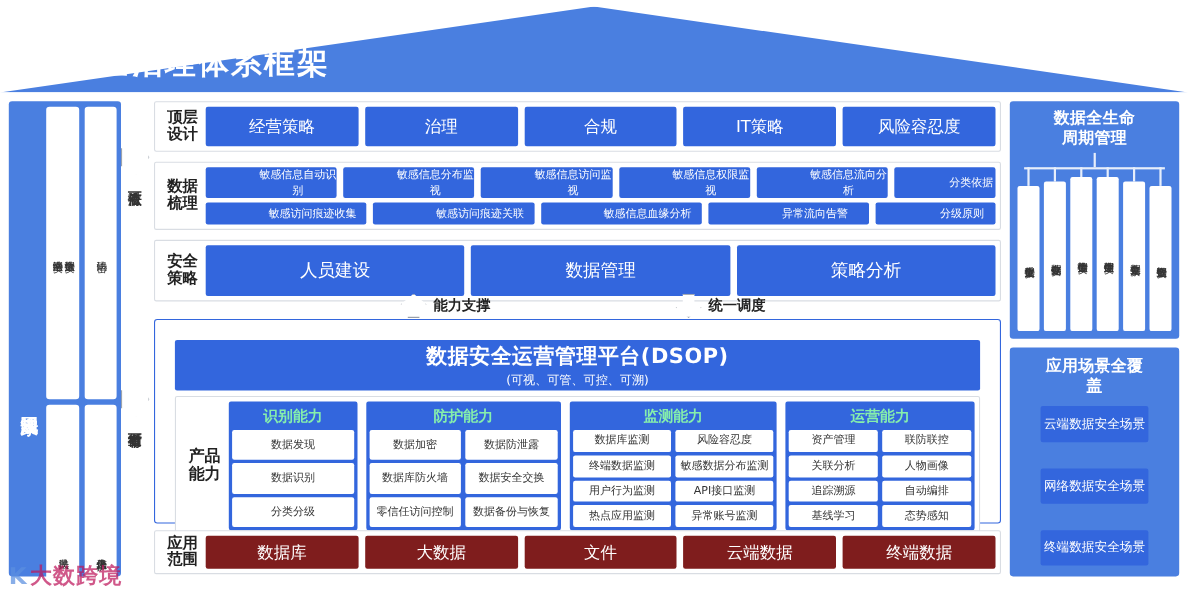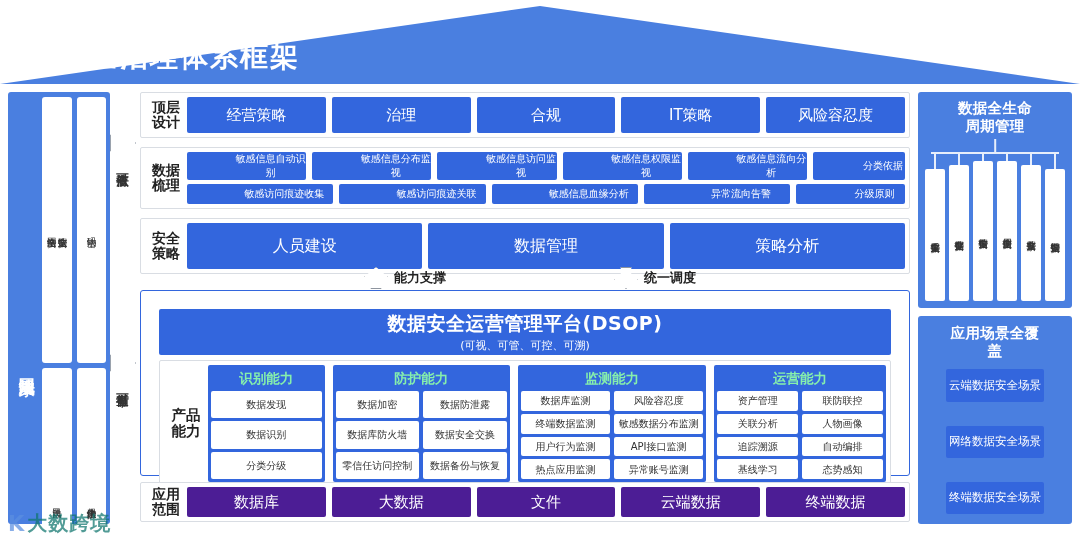--- a/index.html
+++ b/index.html
@@ -151,21 +151,21 @@
   .cap-cell {
     flex: 1; background: #ffffff; color: #333333; border-radius: 2px;
     display: flex; align-items: center; justify-content: center;
     font-size: 10px; text-align: center; line-height: 1.1;
   }
 
   
   #band-scope {
     position: absolute; left: 0; top: 390px; width: 770px; height: 40px;
   }
-  #band-scope .pill { background: #4c1d95; font-size: 15px; }
+  #band-scope .pill { background: #7f1d1d; font-size: 15px; }
 
   
   .right-col {
     position: absolute; left: 918px; top: 92px; width: 154px; height: 432px;
     display: flex; flex-direction: column; gap: 8px;
   }
   .rc-panel {
     background: #4A7FE0; border-radius: 3px; position: relative;
     display: flex; flex-direction: column;
   }
@@ -212,21 +212,21 @@
     font-size: 11.5px;
   }
 
   
   .watermark {
     position: absolute; left: 8px; bottom: 4px;
     display: flex; align-items: center; gap: 5px;
     opacity: 0.72; pointer-events: none;
   }
   .wm-logo { font-size: 21px; font-weight: bold; color: #5B8FE0; letter-spacing: -2px; }
-  .wm-text { font-size: 20px; font-weight: bold; color: #0f766e; letter-spacing: 1px; }
+  .wm-text { font-size: 20px; font-weight: bold; color: #be185d; letter-spacing: 1px; }
 </style>
 </head>
 <body>
 
 <div class="canvas">
 
   <div class="roof"></div>
   <div class="roof-title">数据安全治理体系框架</div>
 
   <div class="left-col">

